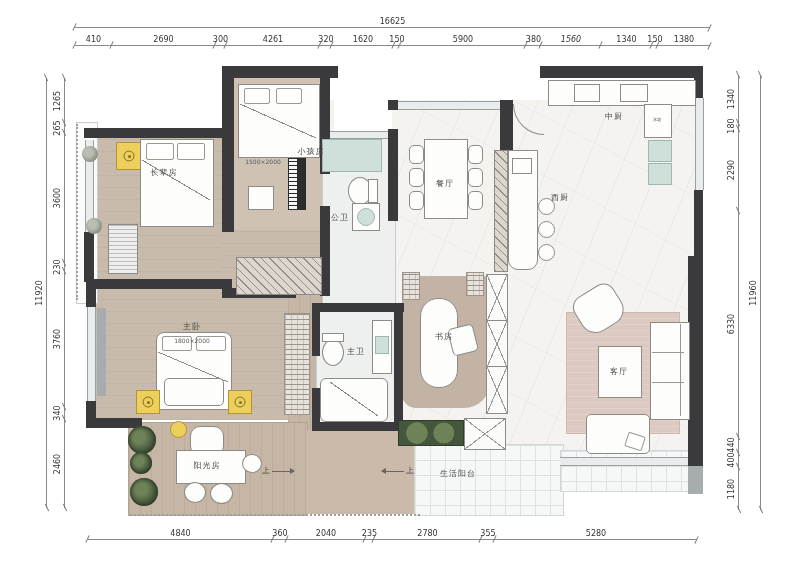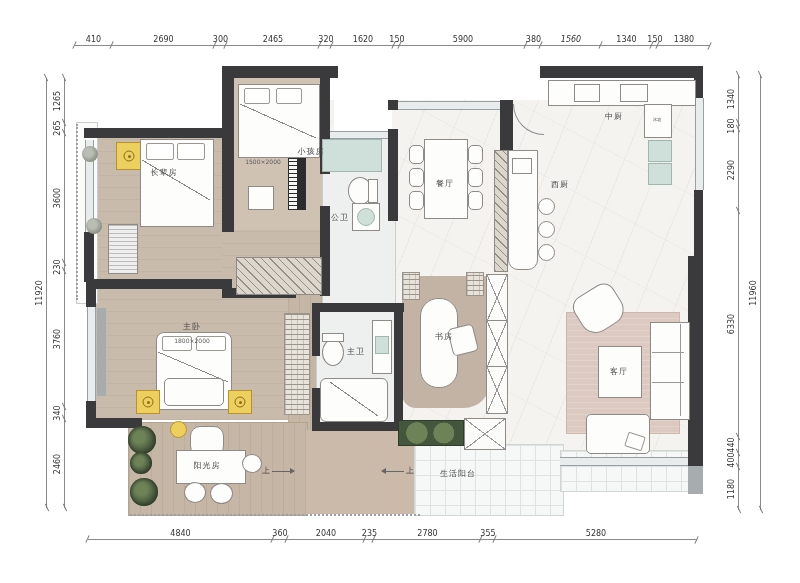--- a/index.html
+++ b/index.html
@@ -233,52 +233,57 @@
 
   <div class="planter" style="left:398px;top:420px;width:64px;height:24px;"></div>
   <div class="xbox" style="left:464px;top:418px;width:40px;height:30px;"></div>
 
   <span class="rlabel" style="left:164px;top:173px;">长辈房</span>
   <span class="rlabel" style="left:263px;top:152px;margin-left:48px;">小孩房</span>
   <span class="rsize" style="left:263px;top:162px;">1500×2000</span>
   <span class="rlabel" style="left:340px;top:190px;margin-top:28px;">公卫</span>
   <span class="rlabel" style="left:445px;top:184px;">餐厅</span>
   <span class="rlabel" style="left:614px;top:117px;">中厨</span>
-  <span class="rlabel" style="left:560px;top:185px;">西厨</span>
+  <span class="rlabel" style="left:560px;top:198px;">西厨</span>
   <span class="tiny" style="left:657px;top:120px;">冰箱</span>
   <span class="rlabel" style="left:192px;top:327px;">主卧</span>
   <span class="rsize" style="left:192px;top:341px;">1800×2000</span>
   <span class="rlabel" style="left:356px;top:352px;">主卫</span>
   <span class="rlabel" style="left:444px;top:337px;">书房</span>
   <span class="rlabel" style="left:619px;top:372px;">客厅</span>
   <span class="rlabel" style="left:207px;top:466px;">阳光房</span>
   <span class="rlabel" style="left:458px;top:474px;">生活阳台</span>
 
   <div class="uplabel" style="left:262px;top:467px;">
     <span>上</span>
     <span class="arrowline r"></span>
   </div>
   <div class="uplabel" style="left:382px;top:467px;">
     <span class="arrowline l"></span>
     <span>上</span>
   </div>
 
+  <div class="dimrow" style="left:75px;top:16px;width:635px;height:12px;">
+    <div class="seg" style="width:635px;">
+        <span>16625</span>
+      </div>
+  </div>
 
   <div class="dimrow" style="left:75px;top:34px;width:635px;height:12px;">
     <div class="seg" style="width:37px;">
         <span>410</span>
       </div>
     <div class="seg" style="width:103px;">
         <span>2690</span>
       </div>
     <div class="seg" style="width:11px;">
         <span>300</span>
       </div>
     <div class="seg" style="width:94px;">
-        <span>2465</span>
+        <span>4261</span>
       </div>
     <div class="seg" style="width:12px;">
         <span>320</span>
       </div>
     <div class="seg" style="width:62px;">
         <span>1620</span>
       </div>
     <div class="seg" style="width:6px;">
         <span>150</span>
       </div>

